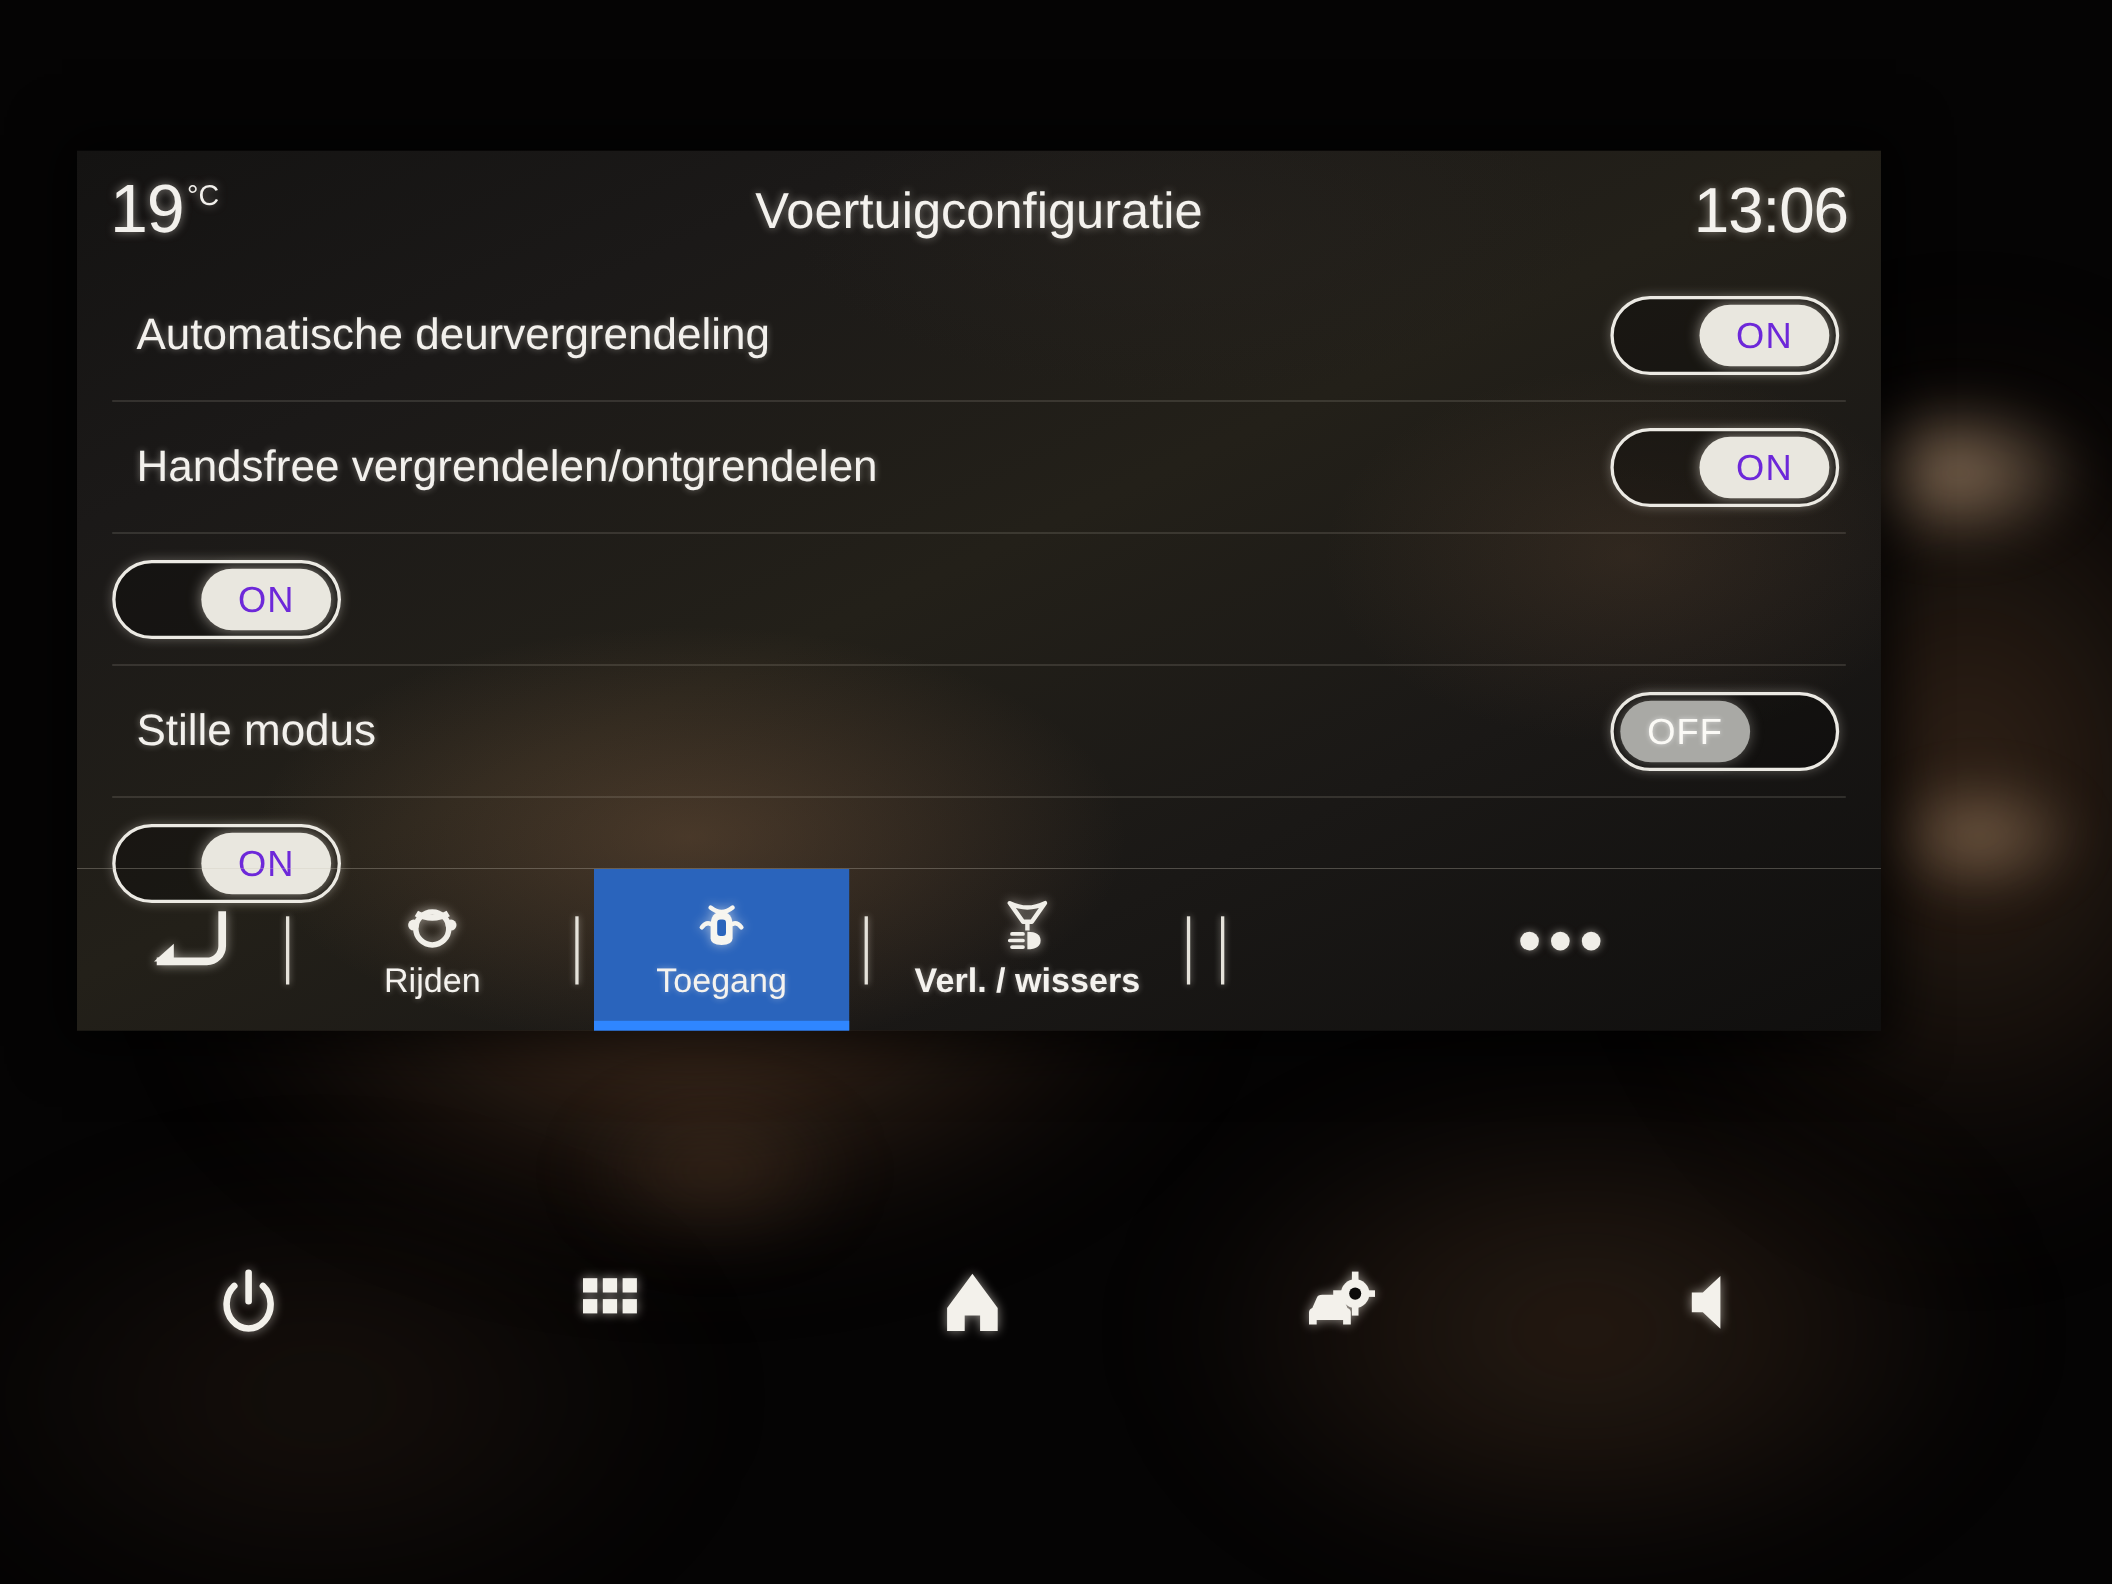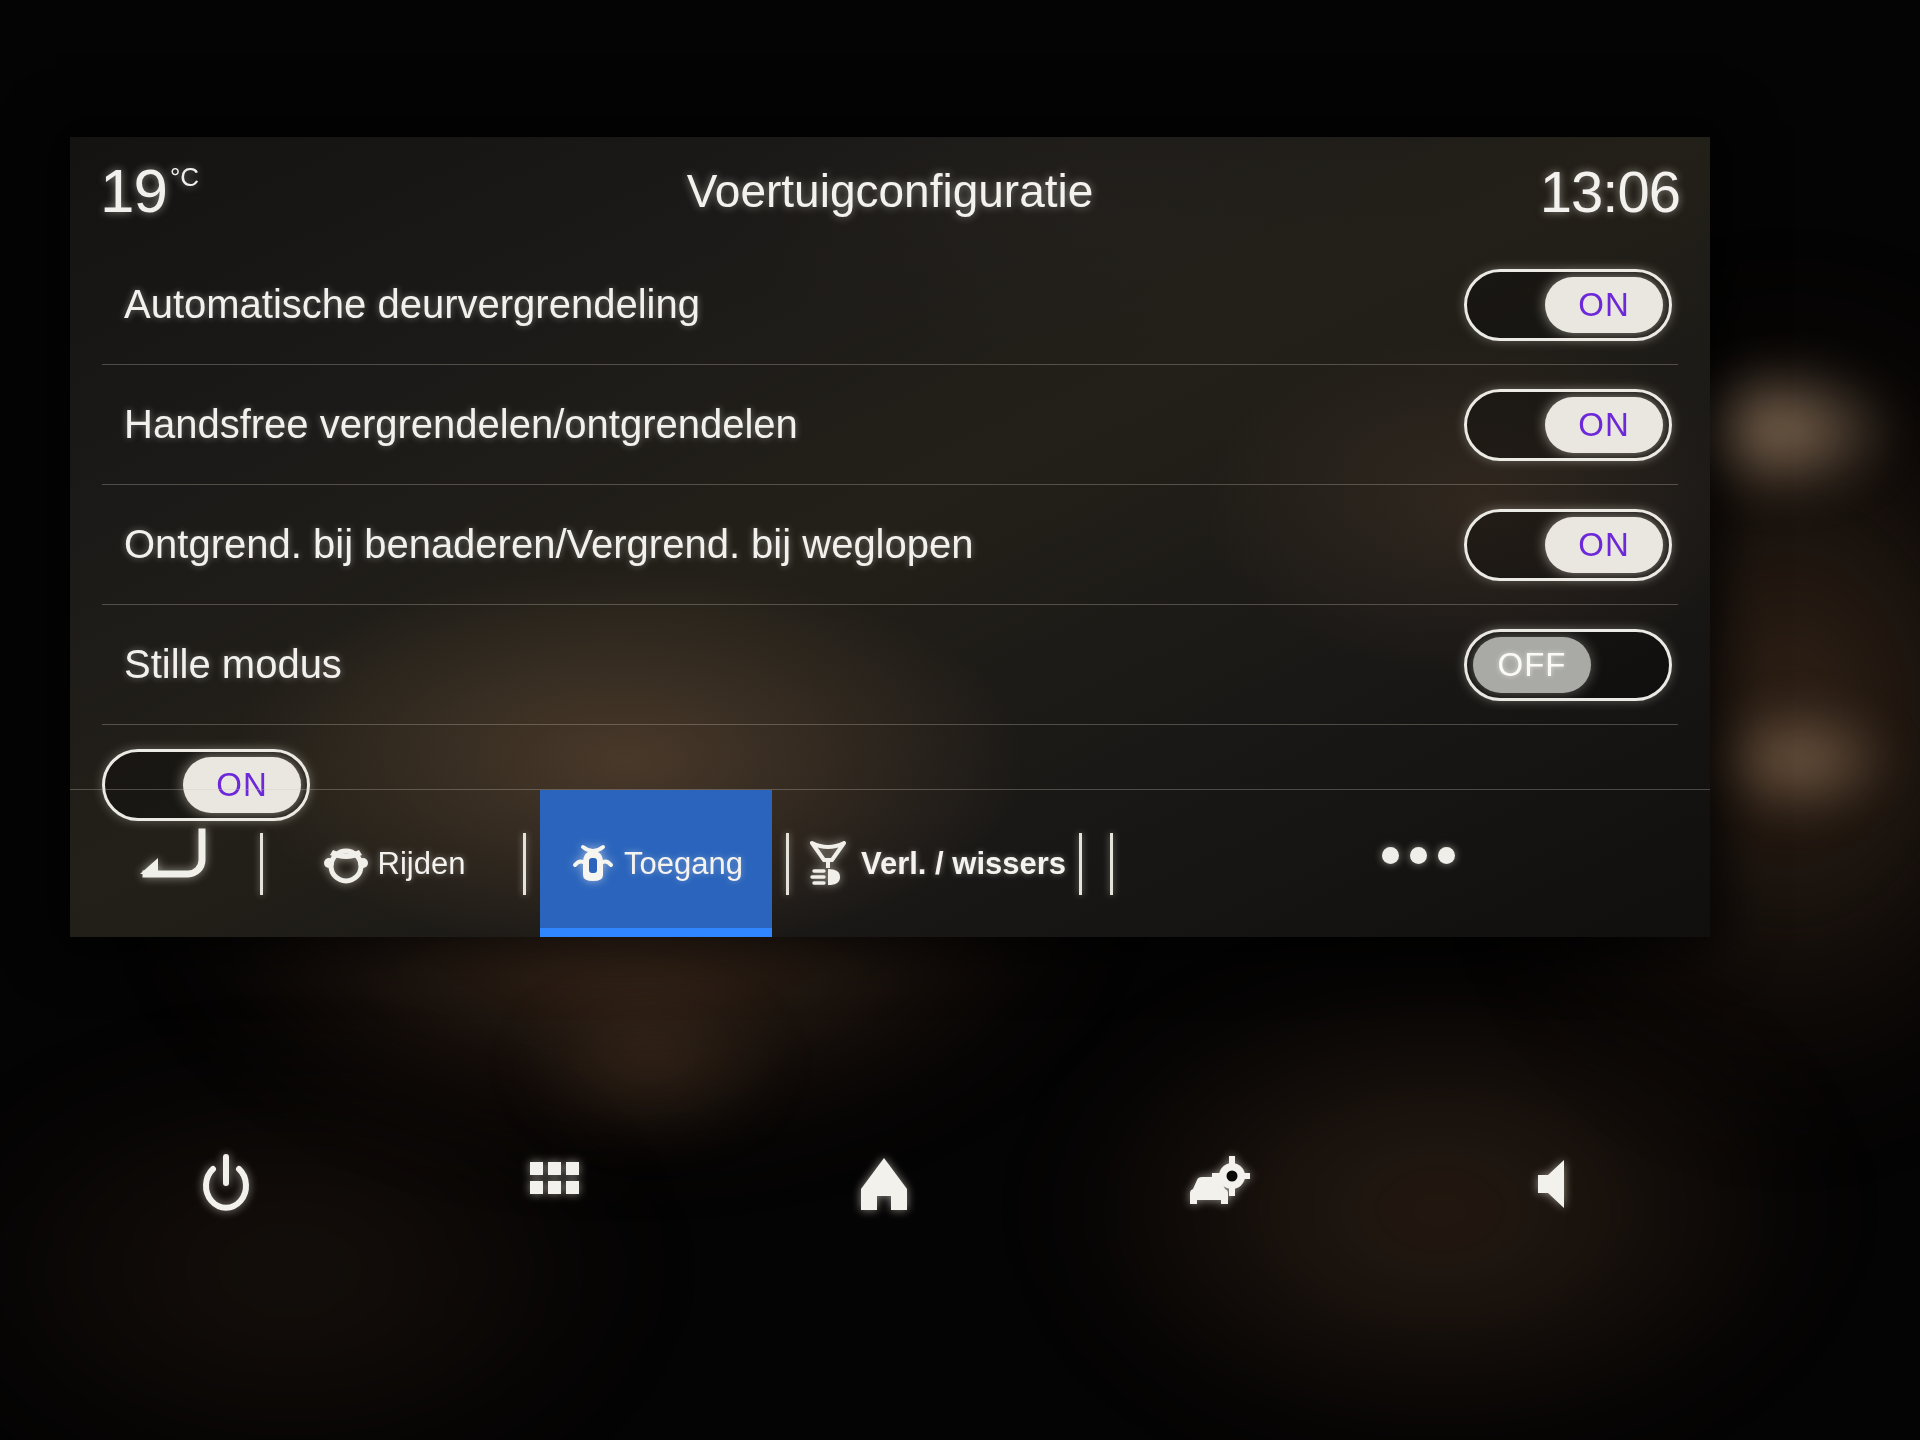--- a/index.html
+++ b/index.html
@@ -130,21 +130,21 @@
     padding-bottom:18px;
   }
   .vsep {
     width:3px; height:62px; align-self:center;
     background:#e6e3db; margin:0 14px;
     box-shadow:0 0 7px rgba(255,250,240,.45);
     flex:0 0 auto;
   }
   .tab {
     width:232px;
-    display:flex; flex-direction:row; align-items:center; justify-content:center;
+    display:flex; flex-direction:column; align-items:center; justify-content:center;
     gap:7px;
     position:relative;
   }
   .tab.active { background:#2a64bc; }
   .tab.active::after {
     content:""; position:absolute; left:0; right:0; bottom:0; height:9px;
     background:#2f86ff;
   }
   .tab .ico { height:50px; display:flex; align-items:flex-end; }
   .tab .lbl {
@@ -207,21 +207,20 @@
       </div>
 
       <div class="row">
         <div class="row-label">Handsfree vergrendelen/ontgrendelen</div>
         <div class="toggle on">
           <div class="knob">ON</div>
         </div>
       </div>
 
       <div class="row">
-        <div class="row-label">Ontgrend. bij benaderen/Vergrend. bij weglopen</div>
         <div class="toggle on">
           <div class="knob">ON</div>
         </div>
       </div>
 
       <div class="row">
         <div class="row-label">Stille modus</div>
         <div class="toggle off">
           <div class="knob">OFF</div>
         </div>

